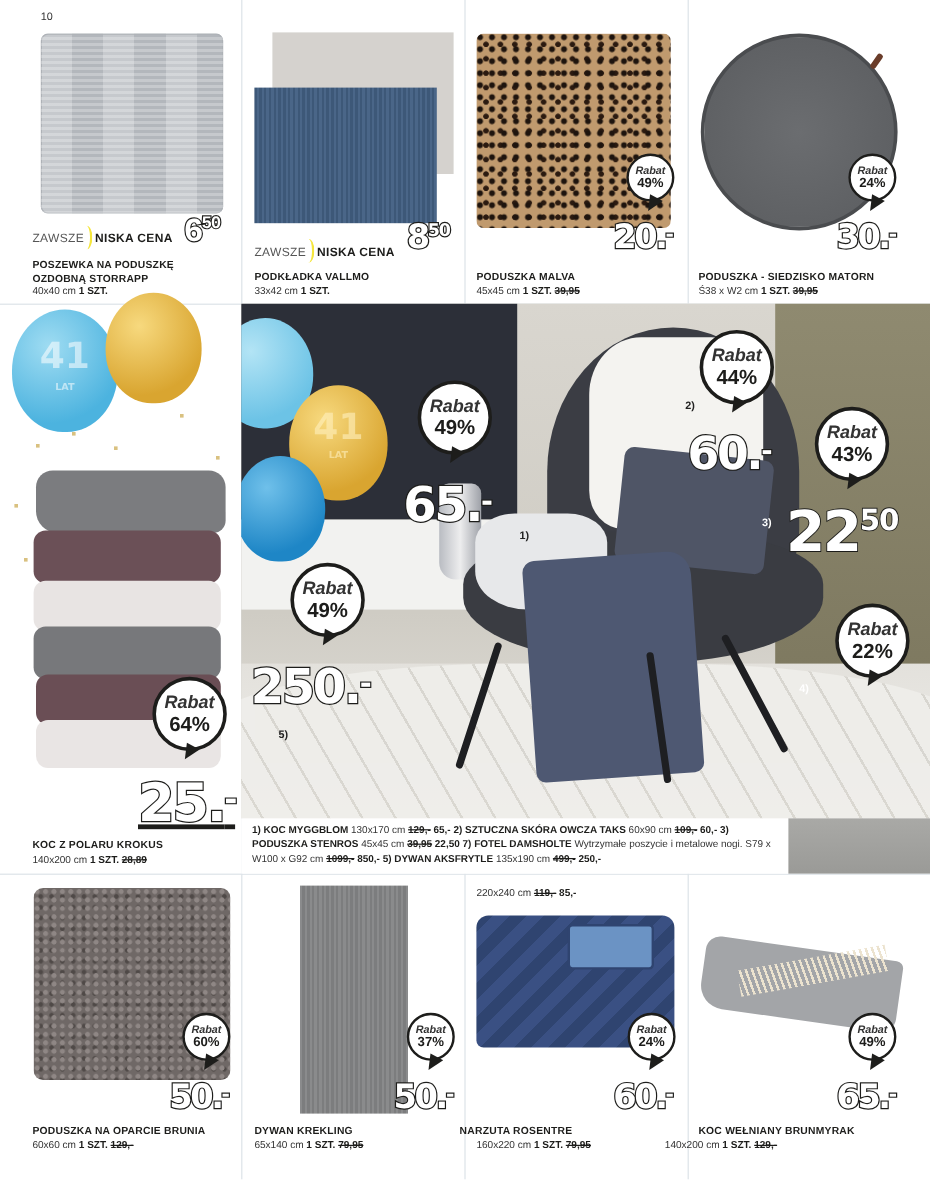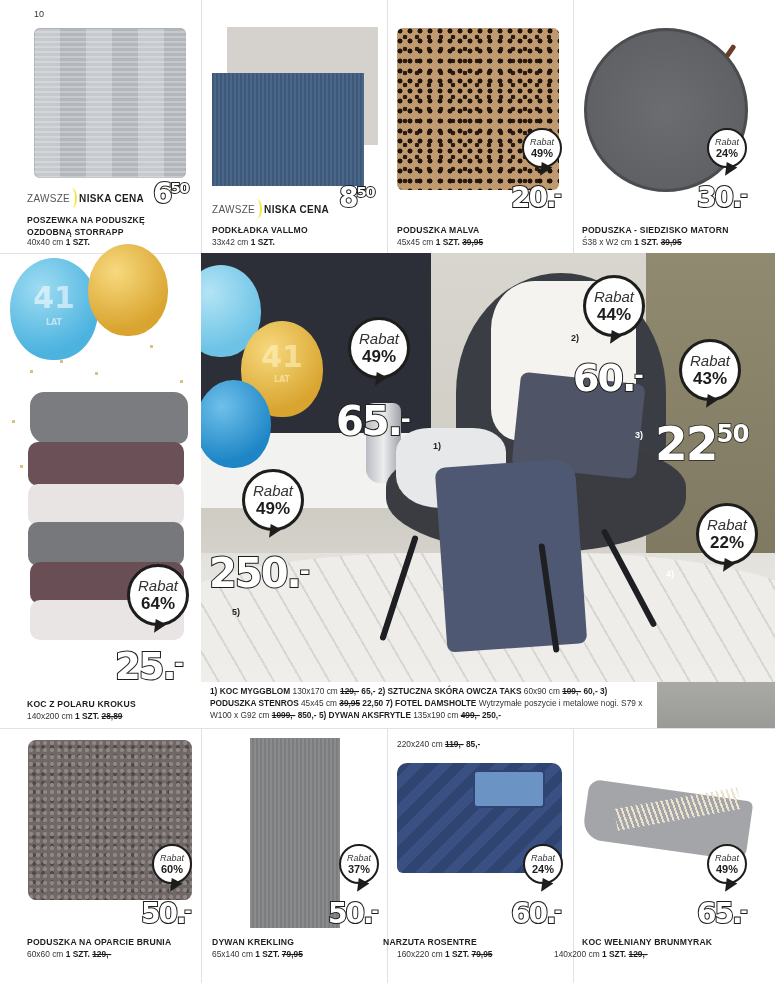--- a/index.html
+++ b/index.html
@@ -16,21 +16,21 @@
   .sub s { font-weight: bold; color: #1d1d1b; }
 
   
   .price { position: absolute; font-weight: 900; font-family: "DejaVu Sans", sans-serif; color: #fff; -webkit-text-stroke: 2px #1d1d1b; paint-order: stroke fill; letter-spacing: -2px; line-height: 1; white-space: nowrap; }
   .price sup { font-size: 0.52em; vertical-align: 0.72em; letter-spacing: -1px; }
   .price .dash { font-size: 0.6em; vertical-align: 0.35em; }
 
   
   .bubble { position: absolute; background: #fff; border: 2.5px solid #1d1d1b; border-radius: 50%; display: flex; flex-direction: column; align-items: center; justify-content: center; text-align: center; line-height: 1; }
   .bubble::after { content: ""; position: absolute; bottom: -11px; left: 40%; width: 0; height: 0; border-left: 5px solid transparent; border-right: 7px solid transparent; border-top: 13px solid #1d1d1b; transform: rotate(28deg); }
-  .bubble .r { font-style: italic; font-weight: normal; color: #333; }
+  .bubble .r { font-style: italic; font-weight: bold; color: #333; }
   .bubble .p { font-weight: bold; color: #1d1d1b; }
   .bubble.sm { width: 40px; height: 40px; }
   .bubble.sm .r { font-size: 9px; }
   .bubble.sm .p { font-size: 11px; margin-top: 1px; }
   .bubble.lg { width: 62px; height: 62px; border-width: 3px; }
   .bubble.lg .r { font-size: 15px; }
   .bubble.lg .p { font-size: 17px; margin-top: 2px; }
 
   .zn { position: absolute; font-size: 10px; color: #555; letter-spacing: 0.3px; white-space: nowrap; text-align: center; }
   .zn b { color: #1d1d1b; font-weight: bold; }
@@ -82,21 +82,21 @@
 
 <div class="page-num">10</div>
 
 <div>
   <div class="img" style="left:34px; top:28px; width:152px; height:150px; background: repeating-linear-gradient(90deg,#c6c9cd 0 26px,#b3b7bc 26px 52px); border-radius:6px; box-shadow: inset 0 0 0 1px #aeb2b7;">
     <div style="position:absolute; inset:0; background: repeating-linear-gradient(0deg, rgba(255,255,255,0.25) 0 2px, transparent 2px 5px); border-radius:6px;"></div>
   </div>
   <div class="zn" style="left:27px; top:188px;">
     <span>ZAWSZE</span><span class="arc"></span><b>NISKA CENA</b>
   </div>
-  <div class="price" style="left:153px; top:180px; font-size:28px;">
+  <div class="price" style="left:153px; top:180px; font-size:28px;font-family:Liberation Mono, monospace;">
     <span>6</span><sup>50</sup>
   </div>
   <div class="name" style="left:27px; top:214px;">
     <div>POSZEWKA NA PODUSZKĘ</div>
     <div>OZDOBNĄ STORRAPP</div>
   </div>
   <div class="sub" style="left:27px; top:237px;">
     <span>40x40 cm</span> <b>1 SZT.</b>
   </div>
 </div>
@@ -174,21 +174,21 @@
   <div class="balloon" style="left:10px; top:258px; width:88px; height:102px; background: radial-gradient(circle at 35% 30%, #9fdcf2, #4cb3df 70%);">
     <div class="lbl" style="top:22px; font-size:30px;">41</div>
     <div class="lbl" style="top:60px; font-size:8px;">LAT</div>
   </div>
   <div class="balloon" style="left:88px; top:244px; width:80px; height:92px; background: radial-gradient(circle at 35% 30%, #f7d97e, #d9a530 70%);"></div>
 
   <div class="bubble lg" style="left:127px; top:564px;">
     <span class="r">Rabat</span>
     <span class="p">64%</span>
   </div>
-  <div class="price" style="left:115px; top:648px; font-size:37px;">
+  <div class="price" style="left:115px; top:648px; font-size:44px;text-decoration:underline;">
     <span>25.</span><span class="dash">-</span>
   </div>
   <div class="name" style="left:27px; top:698px;">
     <div>KOC Z POLARU KROKUS</div>
   </div>
   <div class="sub" style="left:27px; top:711px;">
     <span>140x200 cm</span> <b>1 SZT.</b> <s>28,89</s>
   </div>
 </div>
 

